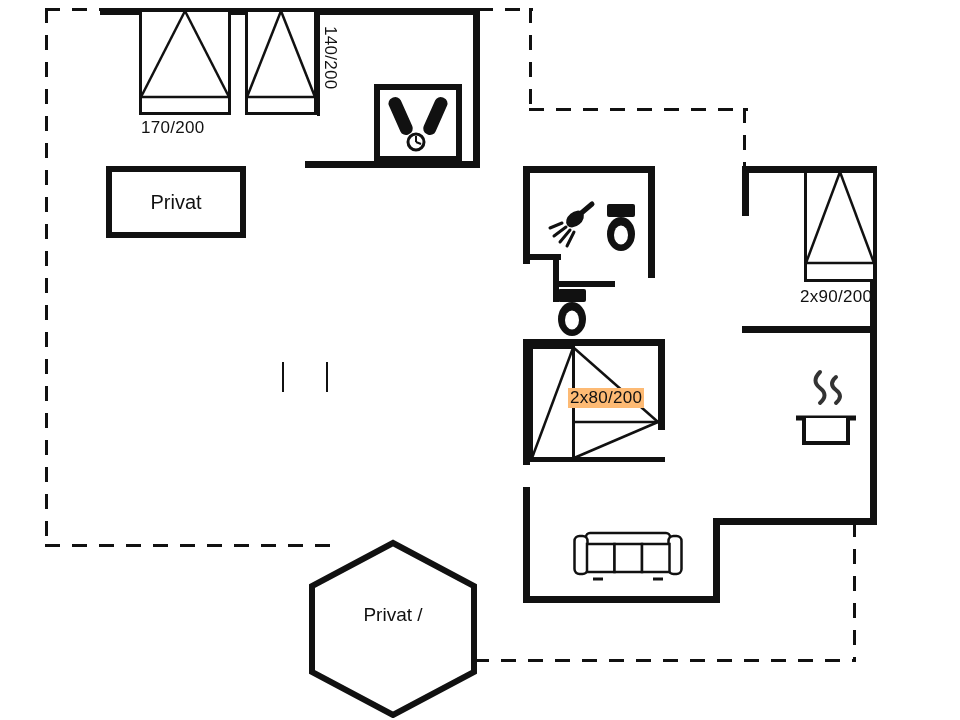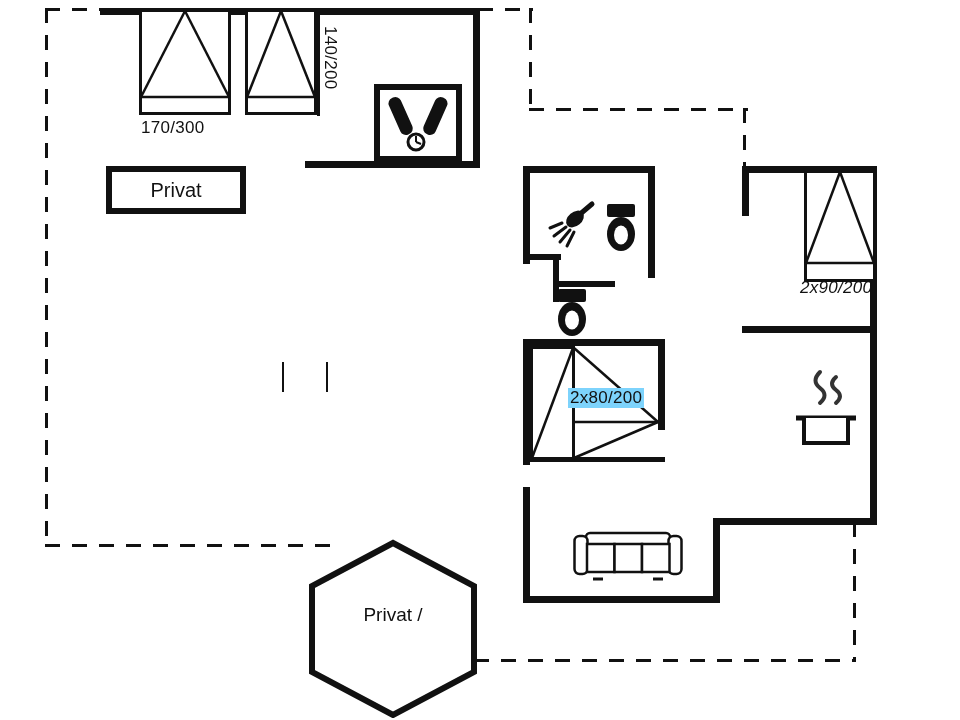--- a/index.html
+++ b/index.html
@@ -9,21 +9,21 @@
     overflow:hidden;
   }
   .wall{position:absolute;background:#111;}
   .thin{position:absolute;background:#111;}
   .dash-h{position:absolute;height:3px;
     background:repeating-linear-gradient(90deg,#111 0 15px,transparent 15px 27px);}
   .dash-v{position:absolute;width:3px;
     background:repeating-linear-gradient(180deg,#111 0 15px,transparent 15px 27px);}
   .label{position:absolute;font-size:17px;letter-spacing:.3px;white-space:nowrap;}
   .label-vert{writing-mode:vertical-rl;}
-  .label-bg{background:#7dd3fc;padding:0 2px;}
+  .label-bg{background:#fdba74;padding:0 2px;}
   .box{position:absolute;border:6px solid #111;background:#fff;box-sizing:border-box;
        display:flex;align-items:center;justify-content:center;}
   .privat-text{font-size:20px;}
   .icon{position:absolute;}
   .hex-wrap{position:absolute;left:308px;top:538px;width:170px;height:180px;}
   .hex-text{position:absolute;left:313px;top:600px;width:160px;text-align:center;
             font-size:19px;line-height:29px;}
 </style>
 </head>
 <body>
@@ -63,21 +63,21 @@
   <div class="wall" style="left:742px;top:166px;width:135px;height:7px;"></div>
   <div class="wall" style="left:742px;top:166px;width:7px;height:50px;"></div>
   <div class="wall" style="left:870px;top:166px;width:7px;height:359px;"></div>
   <div class="wall" style="left:742px;top:326px;width:135px;height:7px;"></div>
 
   <div class="wall" style="left:523px;top:487px;width:7px;height:116px;"></div>
   <div class="wall" style="left:523px;top:596px;width:197px;height:7px;"></div>
   <div class="wall" style="left:713px;top:518px;width:7px;height:85px;"></div>
   <div class="wall" style="left:713px;top:518px;width:164px;height:7px;"></div>
 
-  <div class="box" style="left:106px;top:166px;width:140px;height:48px;">
+  <div class="box" style="left:106px;top:166px;width:140px;height:72px;">
     <span class="privat-text">Privat</span>
   </div>
 
   <div class="box" style="left:374px;top:84px;width:88px;height:78px;">
     <svg width="70" height="62" viewBox="0 0 70 62">
       <g transform="rotate(-24 18 26)">
           <rect x="12" y="4" width="13" height="40" rx="6" fill="#111"></rect>
         </g>
       <g transform="rotate(24 52 26)">
           <rect x="45" y="4" width="13" height="40" rx="6" fill="#111"></rect>
@@ -154,18 +154,18 @@
     <line x1="80" y1="48" x2="90" y2="48" stroke="#111" stroke-width="3"></line>
   </svg>
 
   <svg class="hex-wrap" viewBox="0 0 170 180">
     <polygon points="85,5 166,48 166,134 85,177 4,134 4,48" fill="#fff" stroke="#111" stroke-width="6"></polygon>
   </svg>
   <div class="hex-text">
     <div>Privat /</div>
   </div>
 
-  <div class="label" style="left:141px;top:118px;">170/300</div>
+  <div class="label" style="left:141px;top:118px;">170/200</div>
   <div class="label label-vert" style="left:320px;top:26px;">140/200</div>
-  <div class="label" style="left:800px;top:278px;font-style:italic;">2x90/200</div>
+  <div class="label" style="left:800px;top:287px;">2x90/200</div>
   <div class="label label-bg" style="left:568px;top:388px;">2x80/200</div>
 
 </div>
 
 </body></html>

